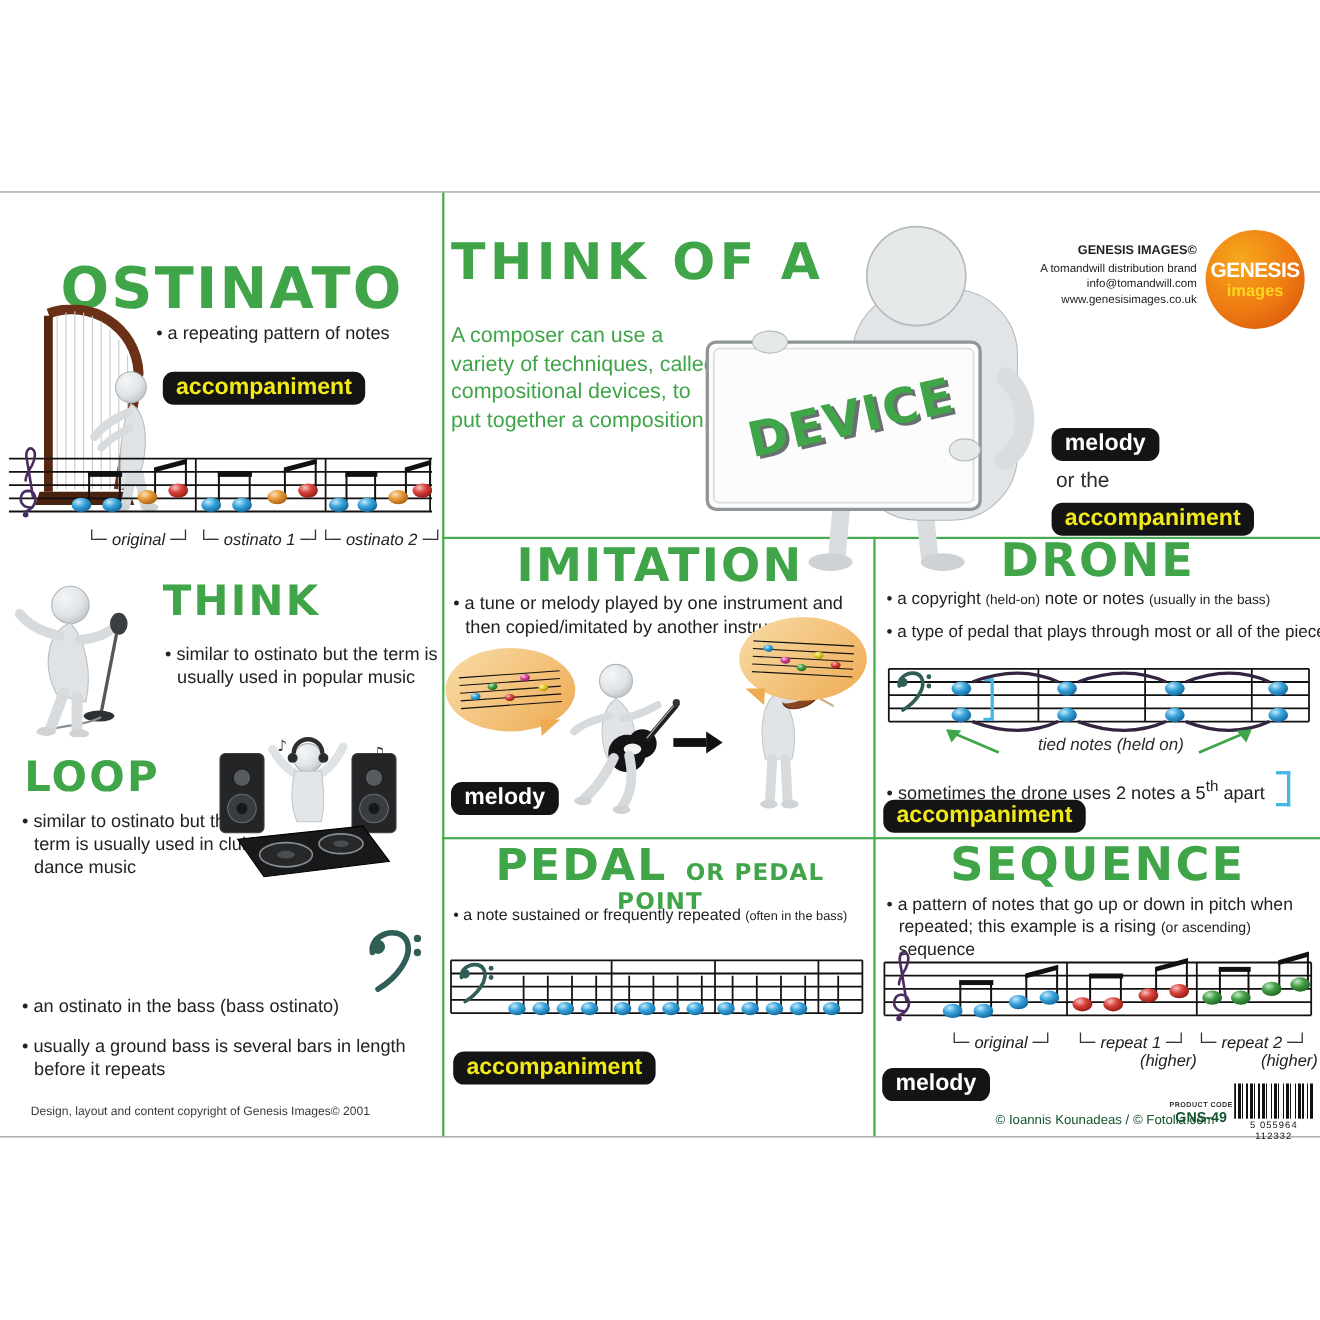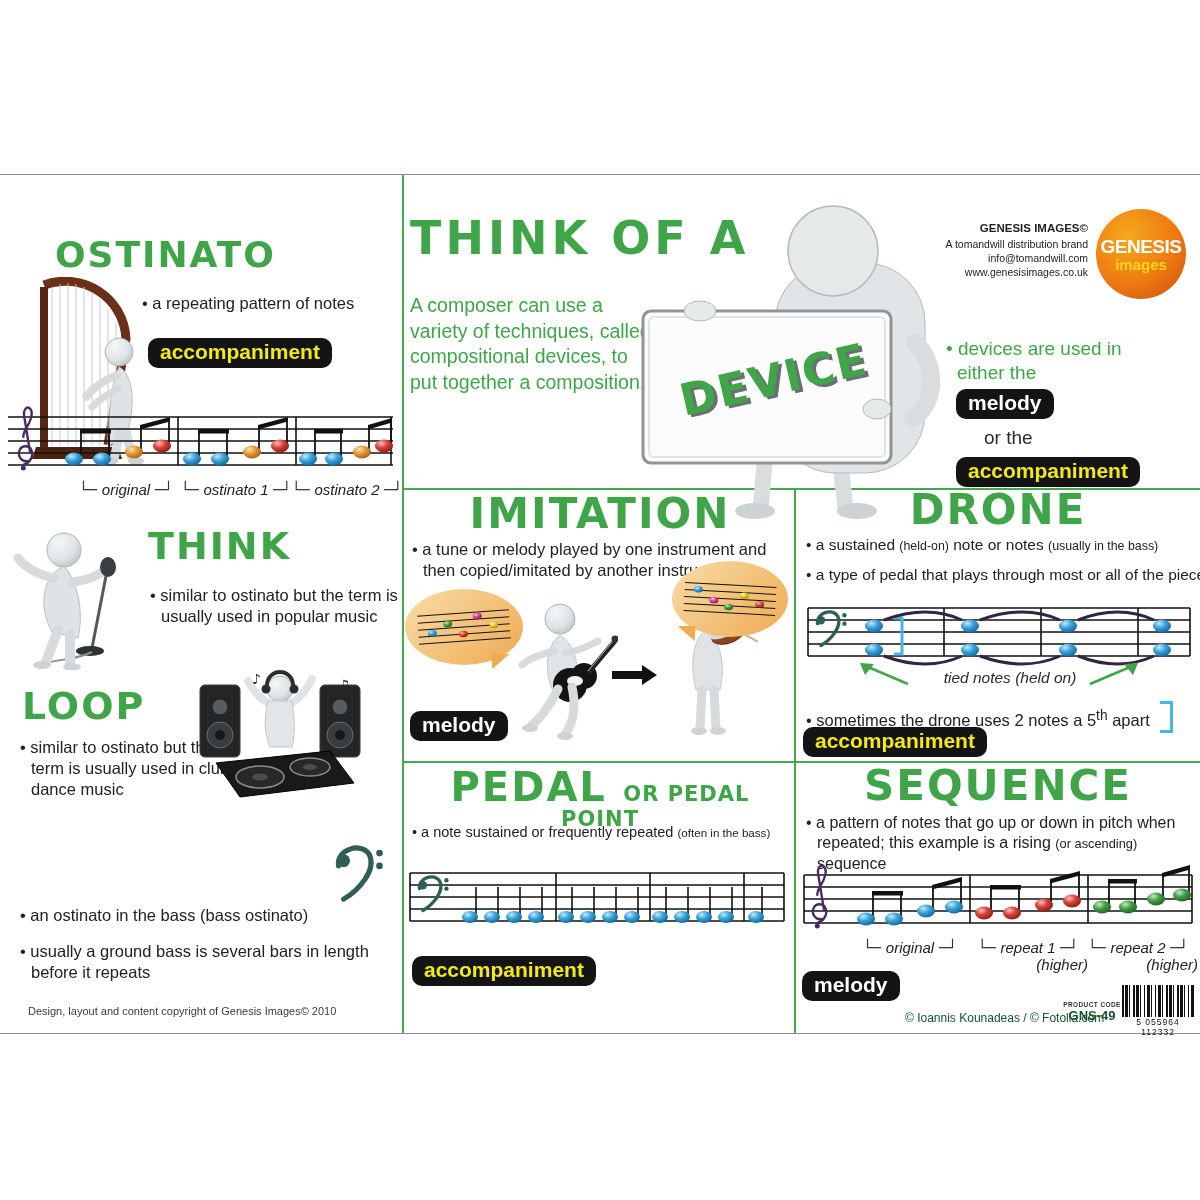--- a/index.html
+++ b/index.html
@@ -92,21 +92,21 @@
 </svg>
 
 <div class="canvas">
   <div class="poster">
 
     <div class="gline" style="left:402px;top:0;width:2px;height:100%;"></div>
     <div class="gline" style="left:402px;top:313px;width:798px;height:2px;"></div>
     <div class="gline" style="left:794px;top:313px;width:2px;height:545px;"></div>
     <div class="gline" style="left:402px;top:586px;width:798px;height:2px;"></div>
 
-    <div class="abs gtitle" style="left:55px;top:62px;width:290px;text-align:left;font-size:36px;">OSTINATO</div>
+    <div class="abs gtitle" style="left:55px;top:62px;width:290px;text-align:right;font-size:52px;">OSTINATO</div>
 
     <svg class="abs" style="left:22px;top:102px;" width="125" height="190" viewBox="0 0 125 190">
       <path d="M22 8 C60 -6 102 20 104 62 L86 168" stroke="#6b3118" stroke-width="9" fill="none"></path>
       <line x1="22" y1="10" x2="22" y2="170" stroke="#552610" stroke-width="8"></line>
       <path d="M14 170 L96 170 L100 182 L10 182 Z" fill="#4a2210"></path>
       <g stroke="#c9c9c9" stroke-width="1">
         <line x1="30" y1="10" x2="30" y2="168"></line>
           <line x1="38" y1="7" x2="38" y2="168"></line>
           <line x1="46" y1="6" x2="46" y2="168"></line>
           <line x1="54" y1="7" x2="54" y2="168"></line>
@@ -226,21 +226,21 @@
     </svg>
     <span class="note-glyph" style="left:252px;top:496px;">♪</span>
     <span class="note-glyph" style="left:338px;top:502px;">♫</span>
 
     <svg class="abs" style="left:332px;top:664px;" width="54" height="64" viewBox="0 0 40 50">
       <use href="#bassClef" style="color:#2f5e57"></use>
     </svg>
     <div class="abs bullet" style="left:20px;top:730px;width:370px;">• an ostinato in the bass (bass ostinato)</div>
     <div class="abs bullet" style="left:20px;top:766px;width:372px;">• usually a ground bass is several bars in length before it repeats</div>
 
-    <div class="abs" style="left:28px;top:830px;font-size:11px;color:#3a3a3a;">Design, layout and content copyright of Genesis Images© 2010</div>
+    <div class="abs" style="left:28px;top:830px;font-size:11px;color:#3a3a3a;">Design, layout and content copyright of Genesis Images© 2001</div>
 
     <div class="abs gtitle" style="left:410px;top:40px;font-size:46px;letter-spacing:4px;">THINK OF A</div>
     <div class="abs greentxt" style="left:410px;top:118px;width:250px;font-size:19.5px;line-height:1.32;">A composer can use a variety of techniques, called compositional devices, to put together a composition.</div>
 
     <svg class="abs" style="left:615px;top:28px;" width="345" height="330" viewBox="0 0 345 330">
       <path d="M150 255 L146 302 M225 255 L230 302" stroke="#d9dddf" stroke-width="16" stroke-linecap="round" fill="none"></path>
       <ellipse cx="140" cy="308" rx="20" ry="8" fill="#cdd2d4"></ellipse>
         <ellipse cx="242" cy="308" rx="20" ry="8" fill="#cdd2d4"></ellipse>
       <rect x="160" y="60" width="150" height="210" rx="60" fill="#e2e5e7" stroke="#b5babd"></rect>
       <circle cx="218" cy="48" r="45" fill="#e6e9ea" stroke="#b5babd" stroke-width="1.5"></circle>
@@ -257,23 +257,22 @@
       <div style="font-weight:bold;font-size:11.5px;">GENESIS IMAGES©</div>
       <div>A tomandwill distribution brand</div>
       <div>info@tomandwill.com</div>
       <div>www.genesisimages.co.uk</div>
     </div>
     <div class="abs logo" style="left:1096px;top:34px;width:90px;height:90px;">
       <span class="l1">GENESIS</span>
       <span class="l2">images</span>
     </div>
 
-    <div class="abs bullet greentxt" style="left:946px;top:162px;width:178px;font-size:19px;line-height:1.25;">• devices are used in either the</div>
     <div class="abs" style="left:956px;top:214px;"><span class="badge">melody</span></div>
-    <div class="abs" style="left:960px;top:252px;font-size:19px;margin-left:24px;">or the</div>
+    <div class="abs" style="left:960px;top:252px;font-size:19px;">or the</div>
     <div class="abs" style="left:956px;top:282px;"><span class="badge yellow">accompaniment</span></div>
 
     <div class="abs gtitle" style="left:408px;top:318px;width:384px;text-align:center;font-size:42px;">IMITATION</div>
     <div class="abs bullet" style="left:412px;top:364px;width:376px;font-size:16.5px;">• a tune or melody played by one instrument and then copied/imitated by another instrument</div>
 
     <div class="bubble" style="left:405px;top:414px;width:118px;height:76px;">
       <svg width="92" height="44" viewBox="0 0 92 44" style="transform:rotate(-4deg);">
         <g stroke="#111" stroke-width="1">
             <line x1="0" y1="8" x2="92" y2="8"></line>
             <line x1="0" y1="15" x2="92" y2="15"></line>
@@ -337,21 +336,21 @@
           <ellipse cx="30" cy="24" rx="4.5" ry="3.2" fill="url(#nMagenta)"></ellipse>
           <ellipse cx="45" cy="30" rx="4.5" ry="3.2" fill="url(#nGreen)"></ellipse>
           <ellipse cx="60" cy="18" rx="4.5" ry="3.2" fill="url(#nYellow)"></ellipse>
           <ellipse cx="76" cy="26" rx="4.5" ry="3.2" fill="url(#nRed)"></ellipse>
       </svg>
     </div>
 
     <div class="abs" style="left:410px;top:536px;"><span class="badge">melody</span></div>
 
     <div class="abs gtitle" style="left:800px;top:314px;width:396px;text-align:center;font-size:42px;">DRONE</div>
-    <div class="abs bullet" style="left:806px;top:360px;width:390px;font-size:15.5px;"><span>• a sustained </span><span class="small">(held-on)</span><span> note or notes </span><span class="small">(usually in the bass)</span></div>
+    <div class="abs bullet" style="left:806px;top:360px;width:390px;font-size:15.5px;"><span>• a copyright </span><span class="small">(held-on)</span><span> note or notes </span><span class="small">(usually in the bass)</span></div>
     <div class="abs bullet" style="left:806px;top:390px;width:392px;font-size:15.5px;">• a type of pedal that plays through most or all of the piece</div>
 
     <svg class="abs" style="left:806px;top:419px;" width="386" height="78" viewBox="0 0 386 78">
       <g stroke="#111" stroke-width="1.6">
         <line x1="2" y1="14" x2="384" y2="14"></line>
           <line x1="2" y1="26" x2="384" y2="26"></line>
           <line x1="2" y1="38" x2="384" y2="38"></line>
           <line x1="2" y1="50" x2="384" y2="50"></line>
           <line x1="2" y1="62" x2="384" y2="62"></line>
         <line x1="2" y1="14" x2="2" y2="62"></line>

